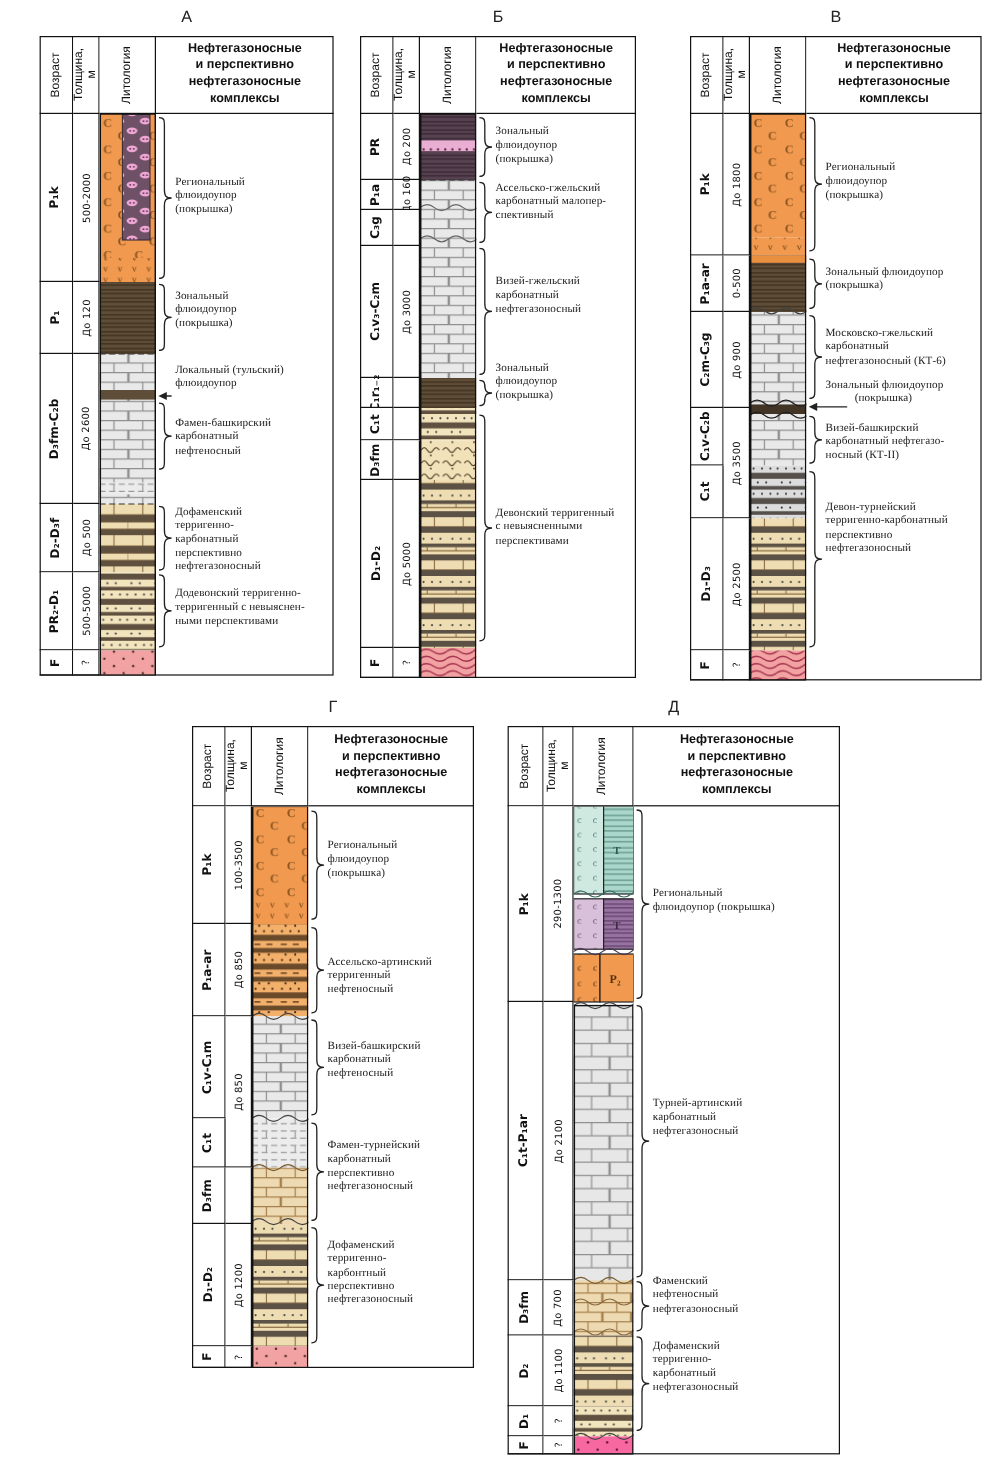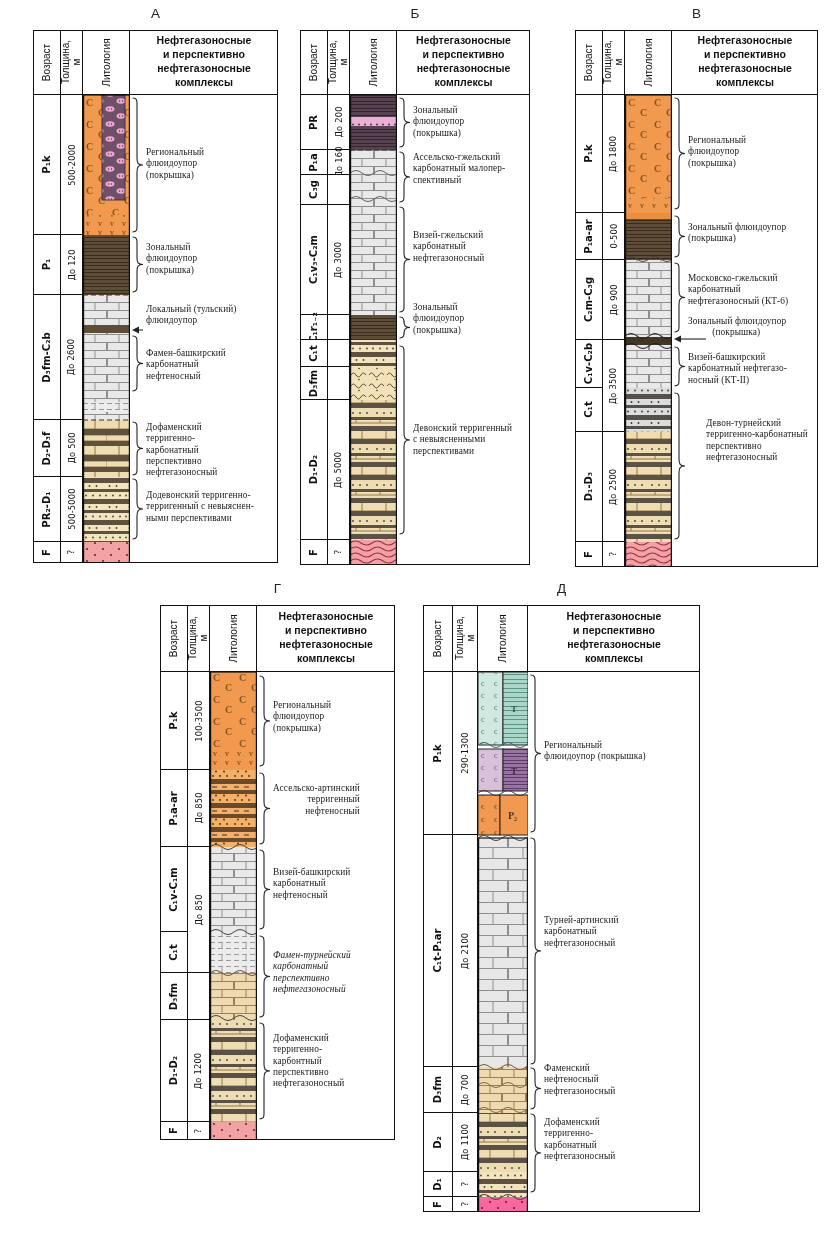--- a/index.html
+++ b/index.html
@@ -360,21 +360,21 @@
           (покрышка)</div>
       <svg class="conn" width="13" height="41" viewBox="0 0 13 41" style="left: 98px; top: 316px;">
         <path d="M1.5 1 C6 1 6 3.5 6 7 L6 13.5 C6 18.5 7 20.5 12 20.5 C7 20.5 6 22.5 6 27.5 L6 34 C6 37.5 6 40 1.5 40" stroke="#222" stroke-width="1.1" fill="none"></path>
       </svg>
       <div class="ann" style="left: 113px; top: 322px;">Визей-башкирский
 карбонатный нефтегазо-
 носный (КТ-II)</div>
       <svg class="conn" width="13" height="148" viewBox="0 0 13 148" style="left: 98px; top: 362px;">
         <path d="M1.5 1 C6 1 6 3.5 6 7 L6 67 C6 72 7 74 12 74 C7 74 6 76 6 81 L6 141 C6 144.5 6 147 1.5 147" stroke="#222" stroke-width="1.1" fill="none"></path>
       </svg>
-      <div class="ann" style="left: 113px; top: 388px; margin-left: 18px;">Девон-турнейский
+      <div class="ann" style="left: 113px; top: 388px;">Девон-турнейский
 терригенно-карбонатный
 перспективно
 нефтегазоносный</div>
       <div class="tbl-frame"></div>
     </div>
     <div class="strat" style="left: 160px; top: 605px; width: 235px; height: 535px;">
       <div class="col-title">Г</div>
       <div class="cell" style="left: 0px; top: 0px; width: 28px; height: 67px;">
         <span class="vtext hd">Возраст</span>
       </div>
@@ -450,33 +450,33 @@
       </svg>
       <svg class="conn" width="13" height="92" viewBox="0 0 13 92" style="left: 98px; top: 70px;">
         <path d="M1.5 1 C6 1 6 3.5 6 7 L6 39 C6 44 7 46 12 46 C7 46 6 48 6 53 L6 85 C6 88.5 6 91 1.5 91" stroke="#222" stroke-width="1.1" fill="none"></path>
       </svg>
       <div class="ann" style="left: 113px; top: 95px;">Региональный
 флюидоупор
 (покрышка)</div>
       <svg class="conn" width="13" height="73" viewBox="0 0 13 73" style="left: 98px; top: 167px;">
         <path d="M1.5 1 C6 1 6 3.5 6 7 L6 29.5 C6 34.5 7 36.5 12 36.5 C7 36.5 6 38.5 6 43.5 L6 66 C6 69.5 6 72 1.5 72" stroke="#222" stroke-width="1.1" fill="none"></path>
       </svg>
-      <div class="ann" style="left: 113px; top: 178px; text-align: right;">Ассельско-артинский
+      <div class="ann" style="left: 113px; top: 192px;">Ассельско-артинский
 терригенный
 нефтеносный</div>
       <svg class="conn" width="13" height="81" viewBox="0 0 13 81" style="left: 98px; top: 244px;">
         <path d="M1.5 1 C6 1 6 3.5 6 7 L6 33.5 C6 38.5 7 40.5 12 40.5 C7 40.5 6 42.5 6 47.5 L6 74 C6 77.5 6 80 1.5 80" stroke="#222" stroke-width="1.1" fill="none"></path>
       </svg>
       <div class="ann" style="left: 113px; top: 262px;">Визей-башкирский
 карбонатный
 нефтеносный</div>
       <svg class="conn" width="13" height="83" viewBox="0 0 13 83" style="left: 98px; top: 330px;">
         <path d="M1.5 1 C6 1 6 3.5 6 7 L6 34.5 C6 39.5 7 41.5 12 41.5 C7 41.5 6 43.5 6 48.5 L6 76 C6 79.5 6 82 1.5 82" stroke="#222" stroke-width="1.1" fill="none"></path>
       </svg>
-      <div class="ann" style="left: 113px; top: 345px; font-style: italic;">Фамен-турнейский
+      <div class="ann" style="left: 113px; top: 345px;">Фамен-турнейский
 карбонатный
 перспективно
 нефтегазоносный</div>
       <svg class="conn" width="13" height="98" viewBox="0 0 13 98" style="left: 98px; top: 417px;">
         <path d="M1.5 1 C6 1 6 3.5 6 7 L6 42 C6 47 7 49 12 49 C7 49 6 51 6 56 L6 91 C6 94.5 6 97 1.5 97" stroke="#222" stroke-width="1.1" fill="none"></path>
       </svg>
       <div class="ann" style="left: 113px; top: 428px;">Дофаменский
 терригенно-
 карбонтный
 перспективно

